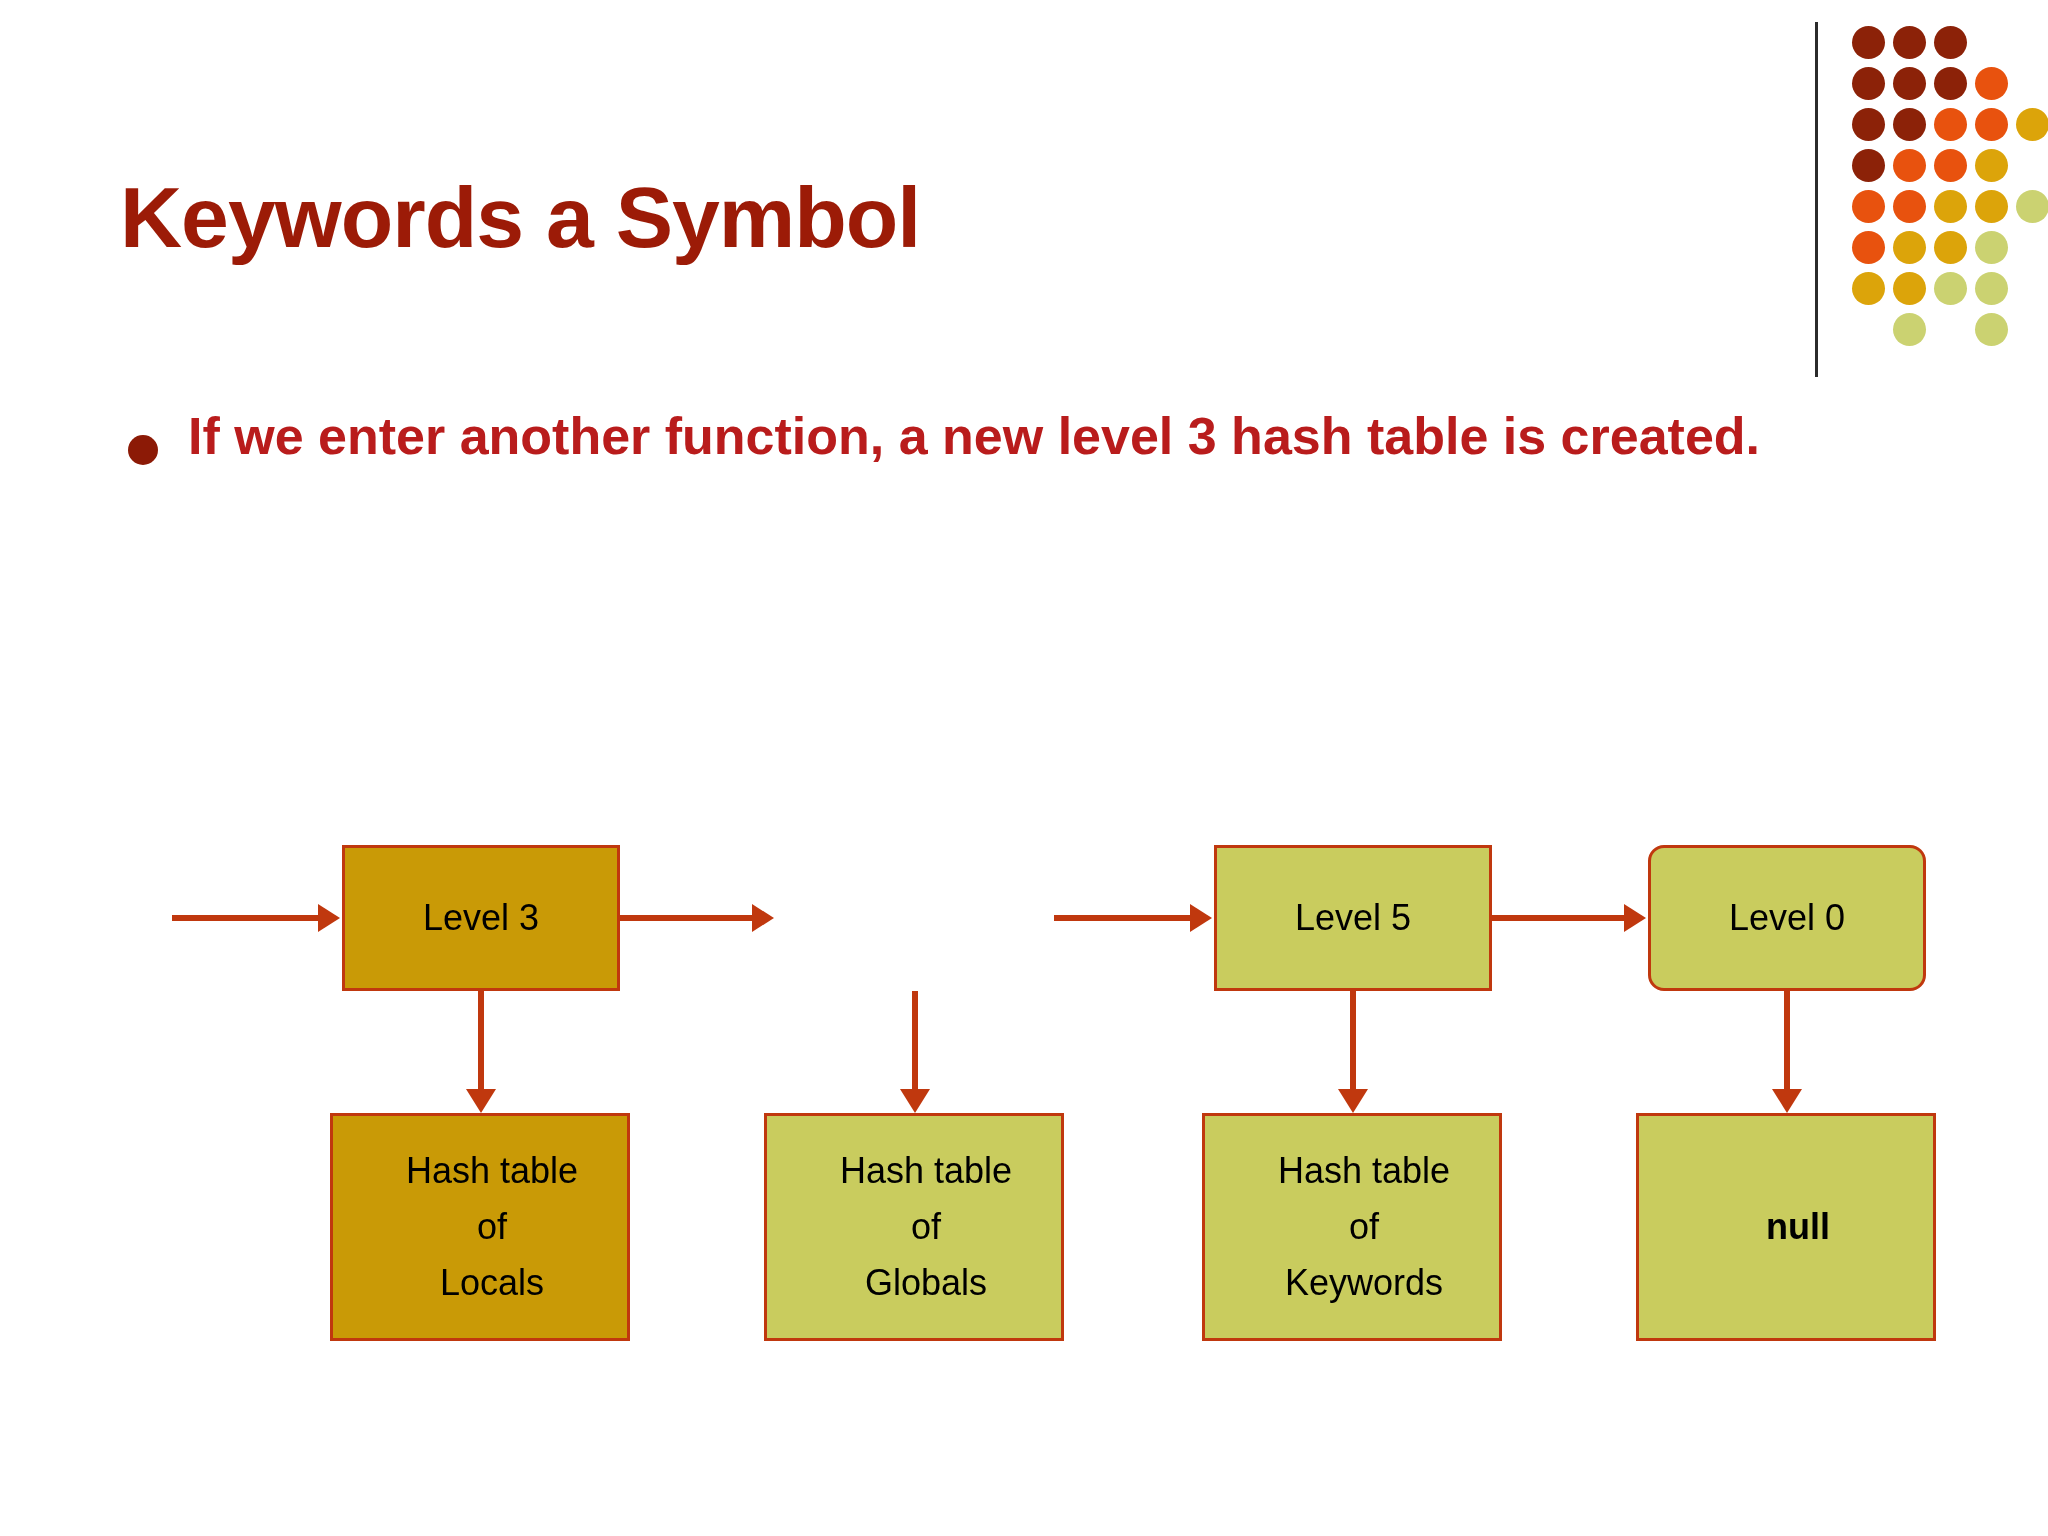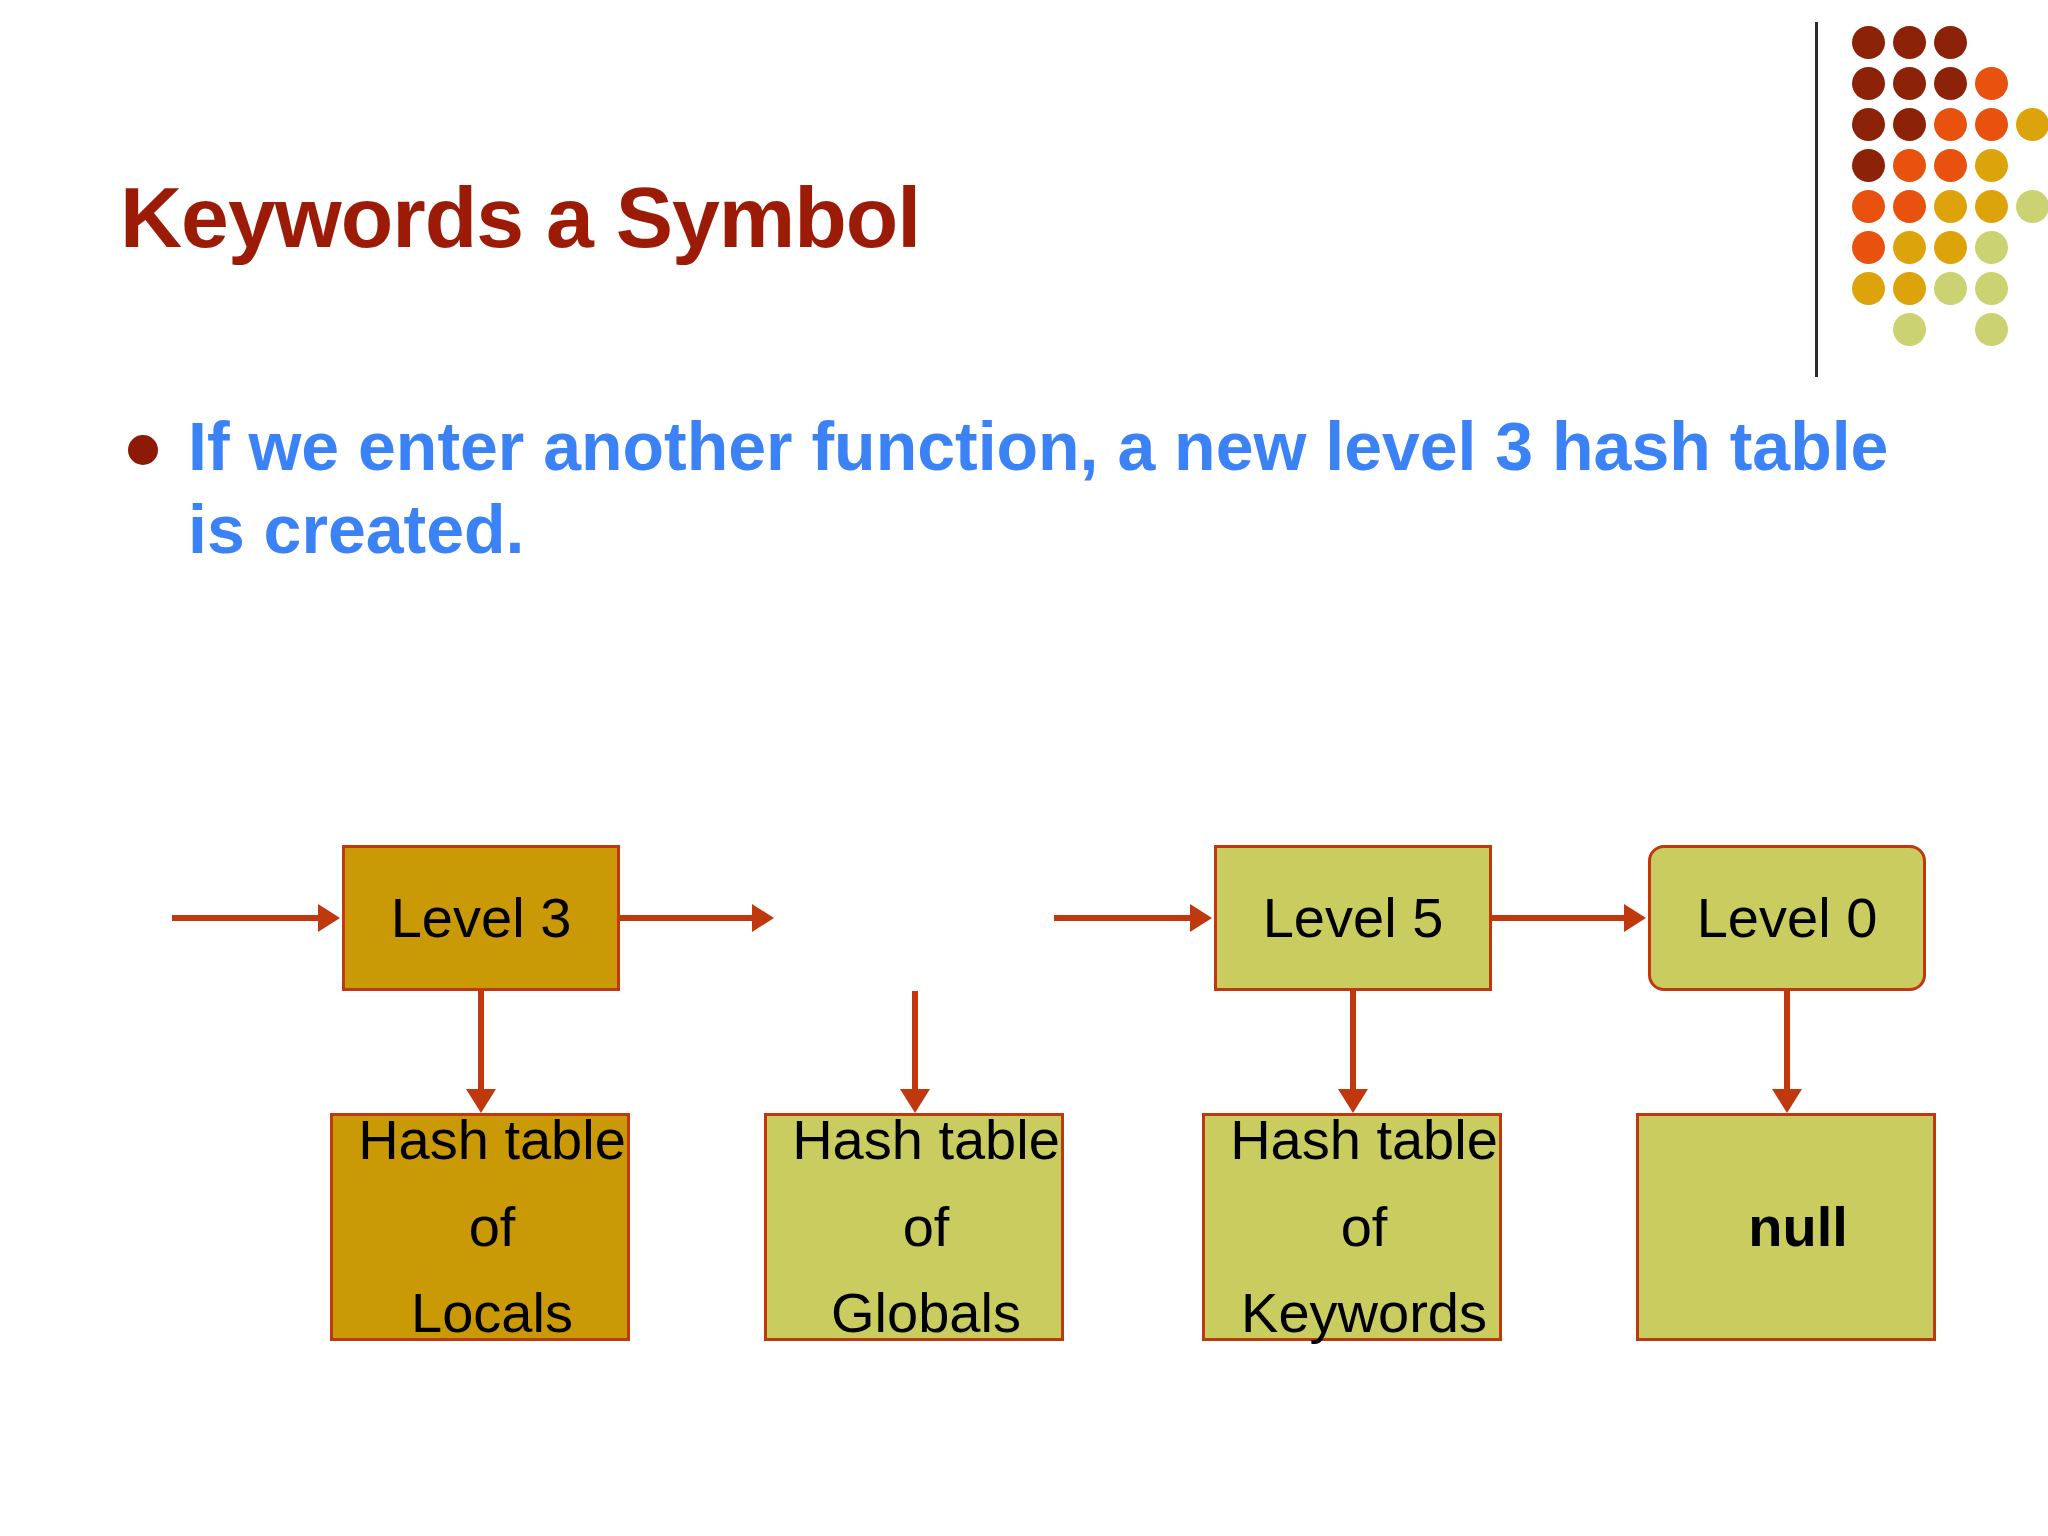--- a/index.html
+++ b/index.html
@@ -38,34 +38,34 @@
   .bullet-row{
     position:absolute;left:128px;top:405px;width:1800px;
     display:flex;align-items:flex-start;
   }
   .bullet-mark{
     width:30px;height:30px;border-radius:50%;
     background:#8C1A06;
     margin-top:30px;margin-right:30px;flex:0 0 auto;
   }
   .bullet-text{
-    font-size:68px;font-weight:bold;color:#3b82f6;
+    font-size:52px;font-weight:bold;color:#b91c1c;
     line-height:1.22;max-width:1740px;
   }
 
   
   .diagram{position:absolute;left:0;top:0;width:2048px;height:1536px;
            pointer-events:none;}
   .node{
     position:absolute;
     border:3px solid #C0380E;
     box-sizing:border-box;
     display:flex;align-items:center;justify-content:center;
     text-align:center;
-    font-size:56px;color:#000;
+    font-size:36px;color:#000;
     line-height:1.55;
     pointer-events:auto;
   }
   .node.level{height:146px;}
   .node.table{height:228px;padding-left:24px;}
 
   .conn{position:absolute;background:#C0380E;pointer-events:none;}
   .arrow-h{
     position:absolute;width:0;height:0;
     border-top:14px solid transparent;

